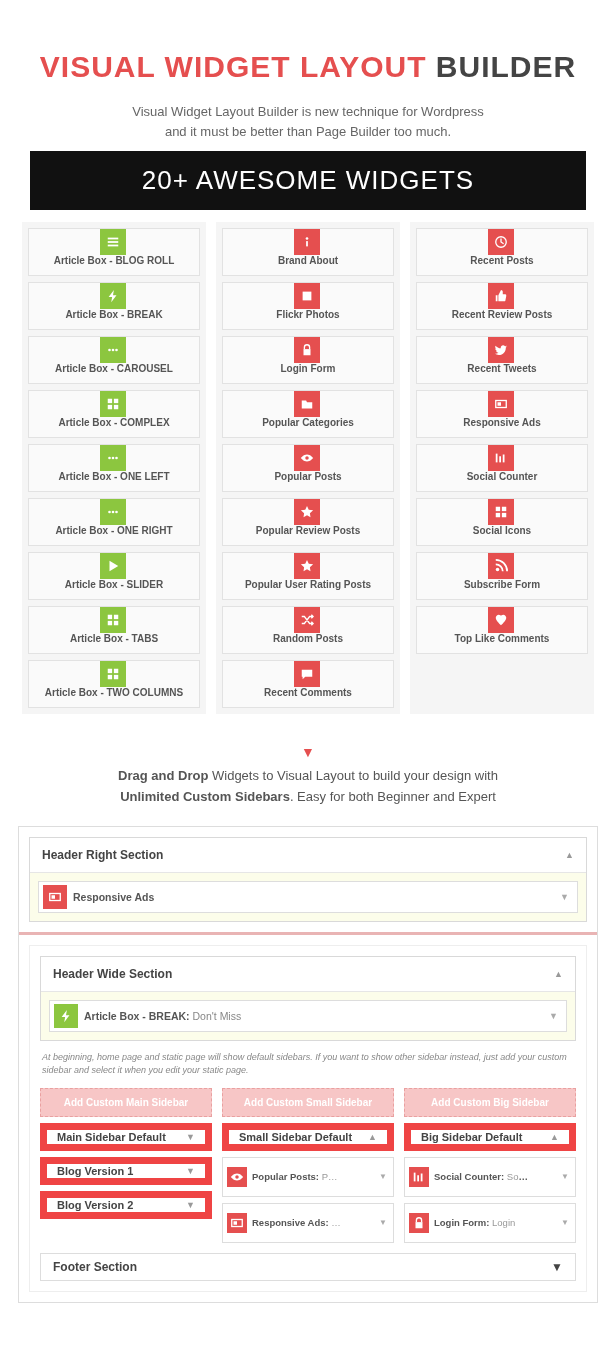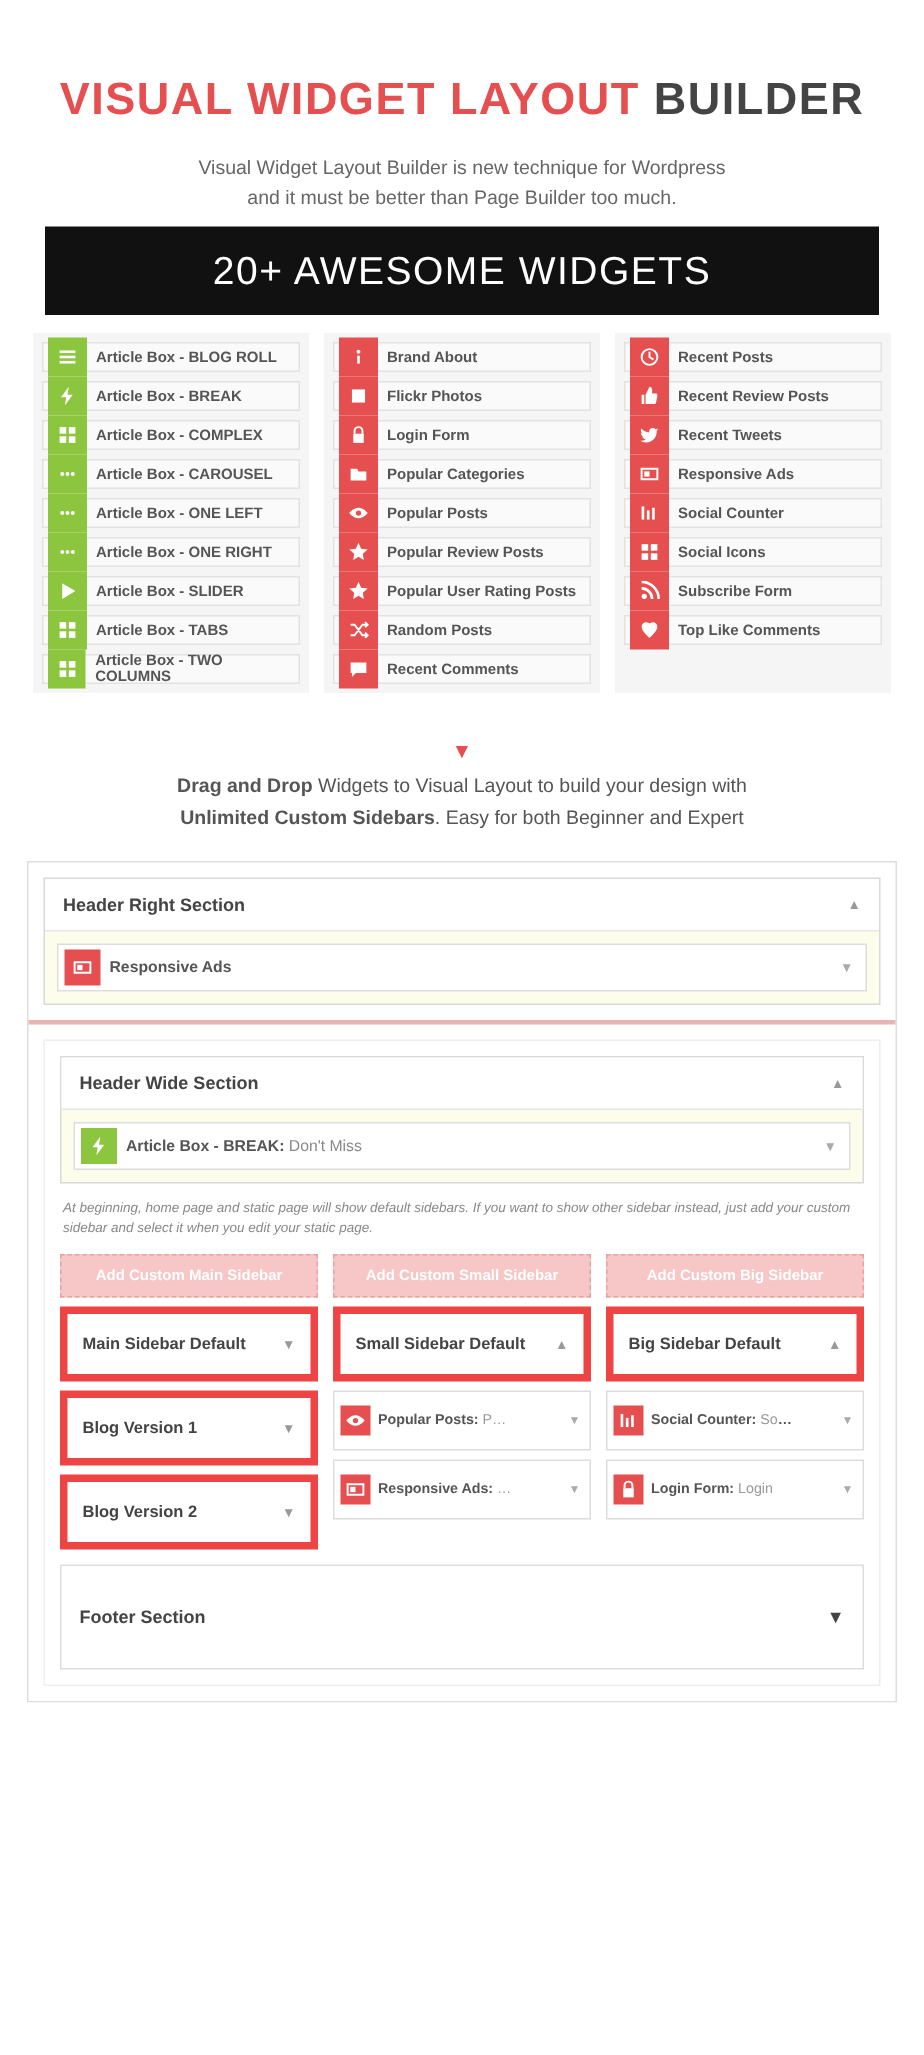--- a/index.html
+++ b/index.html
@@ -4,21 +4,21 @@
 <style>
   * { box-sizing: border-box; margin: 0; padding: 0; }
   body { font-family: Arial, Helvetica, sans-serif; background: #fff; width: 616px; color: #444; }
   .page { padding: 0 18px; }
   .title { text-align: center; font-size: 30px; font-weight: 800; letter-spacing: 1px; margin-top: 50px; white-space: nowrap; }
   .title .red { color: #e54f4f; }
   .subtitle { text-align: center; font-size: 13px; color: #666; margin-top: 18px; margin-bottom: 10px; line-height: 1.5; }
   .banner { background: #111; color: #fff; text-align: center; font-size: 26px; padding: 14px 8px; font-weight: 500; letter-spacing: 1px; margin: 8px 12px 12px; }
   .cols3 { display: flex; gap: 10px; margin: 0 4px 30px; }
   .col3 { flex: 1; background: #f5f5f5; padding: 6px; display: flex; flex-direction: column; gap: 6px; }
-  .w-item { background: #fafafa; border: 1px solid #e2e2e2; display: flex; align-items: center; height: 20px; font-size: 10px; font-weight: 600; color: #555; cursor: grab; }
+  .w-item { background: #fafafa; border: 1px solid #e2e2e2; display: flex; align-items: center; height: 48px; font-size: 10px; font-weight: 600; color: #555; cursor: grab; flex-direction: column; }
   .w-item .icn { width: 26px; height: 26px; margin: 0 6px 0 3px; display: flex; align-items: center; justify-content: center; }
   .icn svg { width: 14px; height: 14px; fill: #fff; }
   .i-green { background: #8cc63f; }
   .i-red { background: #e54f4f; }
   .down-arrow { text-align: center; font-size: 14px; color: #e54f4f; margin: 10px 0 6px; }
   .desc { text-align: center; font-size: 13px; color: #555; line-height: 1.6; margin: 6px 20px 18px; }
   .desc b { font-weight: 700; }
   .builder { border: 1px solid #ddd; padding: 10px; background: #fff; }
   .b-row { display: flex; gap: 10px; margin-bottom: 10px; }
   .welcome { width: 34%; color: #e54f4f; font-size: 11px; font-weight: 700; padding: 10px 6px; line-height: 1.4; }
@@ -27,28 +27,28 @@
   .sec-body { padding: 8px; }
   .chip { background:#fff; border:1px solid #ddd; display:flex; align-items:center; height:32px; font-size:10.5px; font-weight:600; color:#555; }
   .chip .icn { width:24px;height:24px;margin:0 6px 0 4px;display:flex;align-items:center;justify-content:center;}
   .chip .car { margin-left:auto; padding:0 8px; color:#aaa; font-size:9px; }
   .chip .sub { font-weight: 400; color: #888; }
   .hr-outer { flex: 1; }
   .note { font-style: italic; font-size: 9px; color: #888; margin: 10px 2px; line-height:1.5; }
   .three { display:flex; gap:10px; }
   .tcol { flex: 1; display:flex; flex-direction: column; gap:6px; }
   .dashed-btn { border: 1.5px dashed #e9a0a0; background: #f7c6c6; color:#fff; text-align:center; padding:8px 20px; font-size:10px; font-weight:600; cursor:pointer;}
-  .acc { background:#fff; border:5px solid #ef4444; display:flex; align-items:center; justify-content:space-between; padding: 14px 10px; font-size:11px; font-weight:700; }
+  .acc { background:#fff; border:7px solid #ef4444; display:flex; align-items:center; justify-content:space-between; padding: 1px 10px; font-size:11px; font-weight:700; }
   .acc .car { color:#999; font-size:9px; }
   .mini { display:flex; align-items:center; background:#fff; border:1px solid #ddd; height:40px; font-size:9.5px; font-weight:600; color:#555; }
   .mini .icn { width:20px;height:20px;margin:0 5px 0 4px; display:flex;align-items:center;justify-content:center;}
   .mini .car { margin-left:auto; padding:0 6px; color:#aaa; font-size:8px; }
   .mini .txt { white-space:nowrap; overflow:hidden; text-overflow:ellipsis; max-width: 95px; }
   .mini .sub { font-weight:400; color:#999; }
-  .fsec { margin-top:10px; background:#fff; border:1px solid #ddd; display:flex; align-items:center; justify-content:space-between; padding:27px 12px; font-size:12px; font-weight:700; }
+  .fsec { margin-top:10px; background:#fff; border:1px solid #ddd; display:flex; align-items:center; justify-content:space-between; padding:6px 12px; font-size:12px; font-weight:700; }
   .tri-up { color:#999; font-size:9px;}
   .w-hr { height:3px; background:#e9b4b4; margin: 0 -10px 10px; }
   .builder-inner { border:1px solid #eee; padding:10px; }
 </style>
 </head>
 <body>
 
 <svg width="0" height="0" style="position:absolute">
   <symbol id="i-list" viewBox="0 0 16 16">
       <rect x="2" y="3" width="12" height="2"></rect>
@@ -149,32 +149,32 @@
           <span class="icn i-green">
             <svg>
               <use href="#i-bolt"></use>
             </svg>
           </span>
           <span>Article Box - BREAK</span>
         </div>
         <div class="w-item">
           <span class="icn i-green">
             <svg>
+              <use href="#i-dots"></use>
+            </svg>
+          </span>
+          <span>Article Box - CAROUSEL</span>
+        </div>
+        <div class="w-item">
+          <span class="icn i-green">
+            <svg>
               <use href="#i-grid"></use>
             </svg>
           </span>
           <span>Article Box - COMPLEX</span>
-        </div>
-        <div class="w-item">
-          <span class="icn i-green">
-            <svg>
-              <use href="#i-dots"></use>
-            </svg>
-          </span>
-          <span>Article Box - CAROUSEL</span>
         </div>
         <div class="w-item">
           <span class="icn i-green">
             <svg>
               <use href="#i-dots"></use>
             </svg>
           </span>
           <span>Article Box - ONE LEFT</span>
         </div>
         <div class="w-item">

